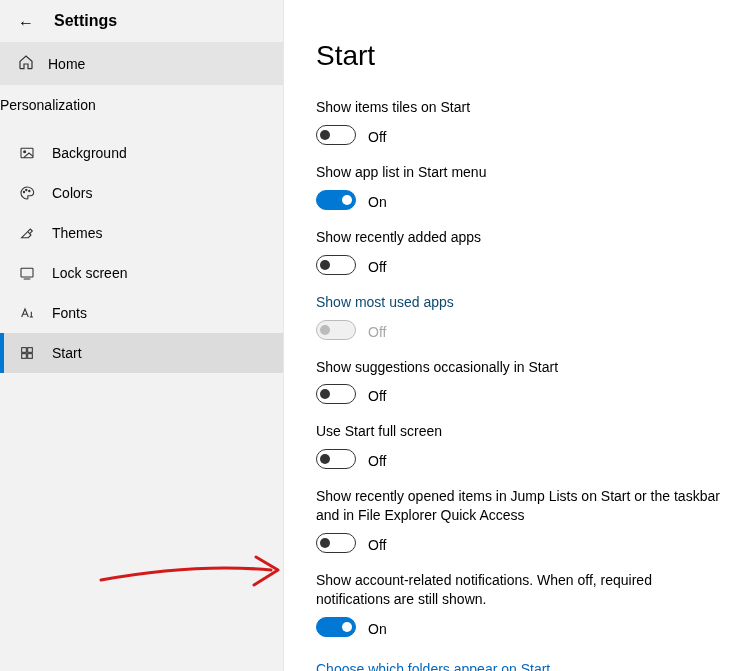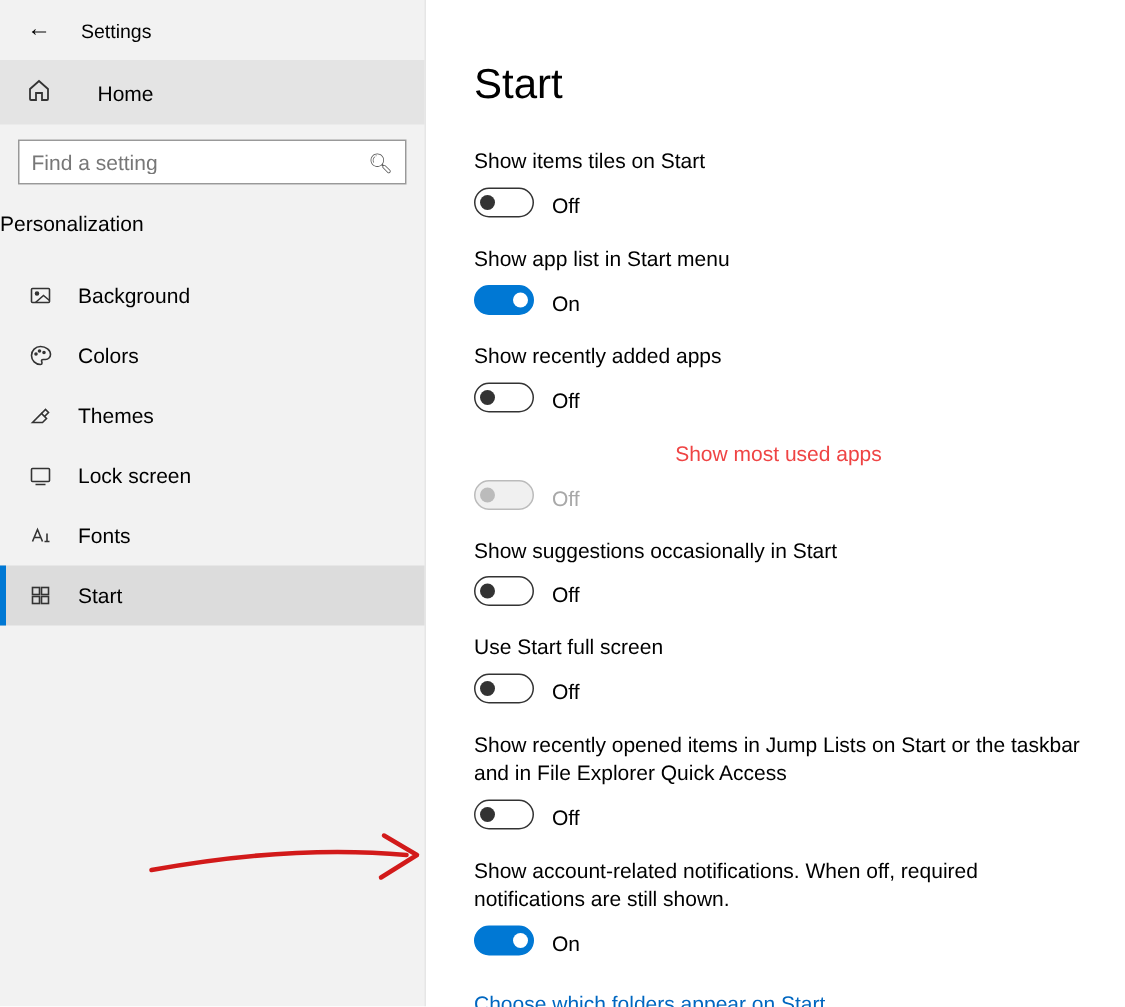--- a/index.html
+++ b/index.html
@@ -27,27 +27,27 @@
     align-items: center;
     padding: 12px 16px 12px 18px;
     gap: 20px;
   }
   .back-btn {
     font-size: 16px;
     cursor: pointer;
     line-height: 1;
   }
   .settings-title {
-    font-size: 13px;
-    font-weight: 400;
+    font-size: 16px;
+    font-weight: 700;
   }
   .home-row {
     display: flex;
     align-items: center;
-    gap: 31px;
+    gap: 14px;
     padding: 12px 18px;
     background: #e4e4e4;
     cursor: pointer;
   }
   .home-icon svg { width: 16px; height: 16px; }
   .search-wrap {
     padding: 10px 12px 6px 12px;
   }
   .search-box {
     display: flex;
@@ -113,21 +113,21 @@
     margin-bottom: 26px;
   }
   .setting-row {
     margin-bottom: 18px;
   }
   .setting-label {
     font-size: 14px;
     line-height: 1.35;
     margin-bottom: 8px;
   }
-  .setting-label.disabled { color: #ef4444; text-align: center; }
+  .setting-label.disabled { color: #0c4a6e; }
   .toggle-line {
     display: flex;
     align-items: flex-end;
     gap: 12px;
   }
   .toggle {
     width: 40px;
     height: 20px;
     border-radius: 10px;
     position: relative;
@@ -197,26 +197,20 @@
 
   <div class="home-row">
     <span class="home-icon">
       <svg viewBox="0 0 24 24" fill="none" stroke="#333" stroke-width="1.8">
           <path d="M3 11l9-8 9 8v10a1 1 0 0 1-1 1h-5v-7h-6v7H4a1 1 0 0 1-1-1V11z"></path>
         </svg>
     </span>
     <span>Home</span>
   </div>
 
-  <div class="search-wrap">
-    <div class="search-box">
-      <input class="search-input" type="text" placeholder="Find a setting" style="">
-      <span class="search-icon">🔍︎</span>
-    </div>
-  </div>
 
   <div class="section-label">Personalization</div>
 
   <div class="nav-list">
     <div class="nav-item">
       <span class="nav-icon">
         <svg viewBox="0 0 24 24" fill="none" stroke="#333" stroke-width="1.6">
             <rect x="3" y="5" width="18" height="14" rx="1"></rect>
             <circle cx="8.5" cy="10" r="1.5" fill="#333"></circle>
             <path d="M21 17l-6-5-8 7"></path>

